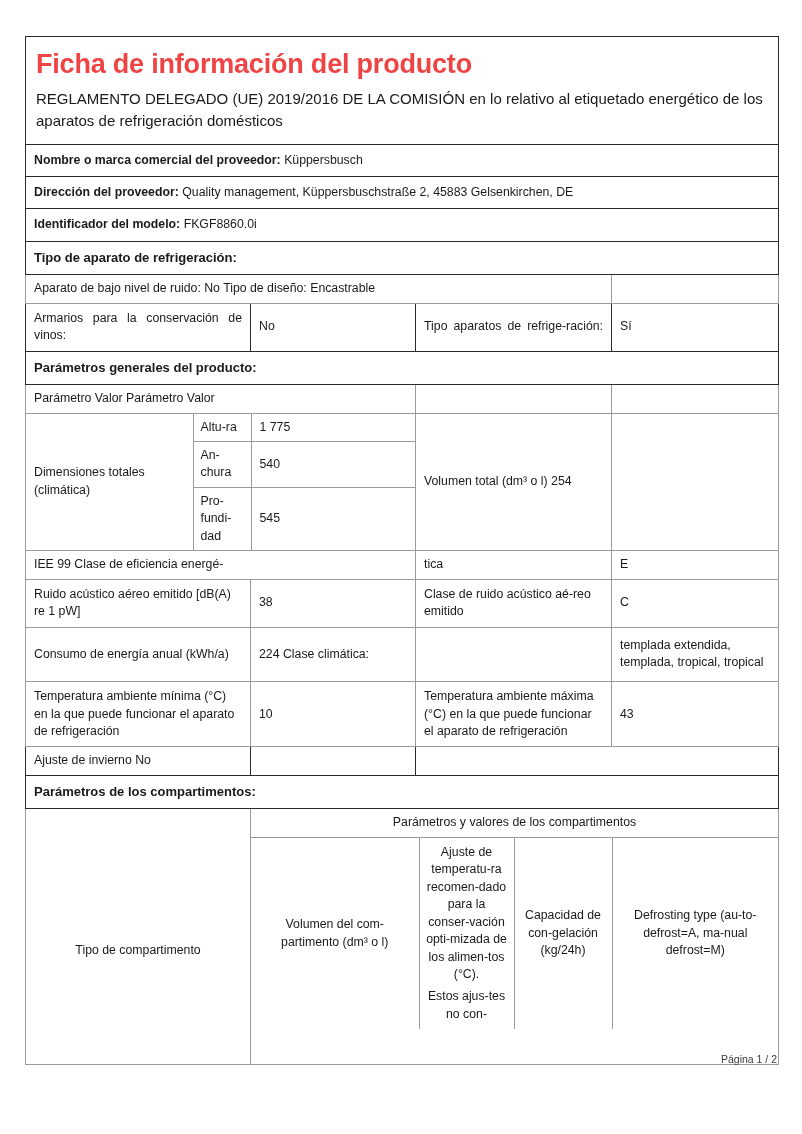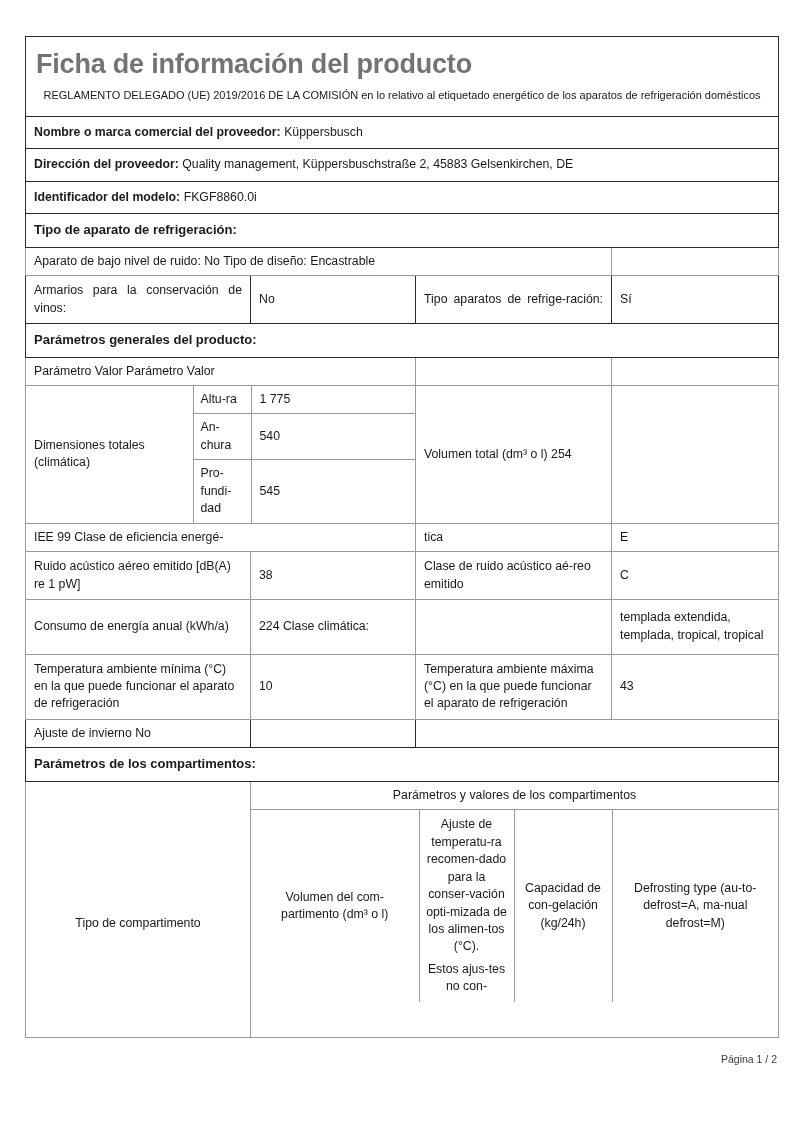--- a/index.html
+++ b/index.html
@@ -45,24 +45,23 @@
 
   .title-cell { border: 1px solid #9a9a9a; padding: 0 !important; }
   .doc-title {
     font-size: 27px;
     font-weight: bold;
     letter-spacing: -0.2px;
     line-height: 1;
     padding: 14px 10px 10px 10px;
   }
   .doc-sub {
-    font-size: 11px;
+    font-size: 15px;
     line-height: 1.45;
     padding: 0 10px 12px 10px;
-    text-align: center;
   }
 
   .b { font-weight: bold; }
   .just { text-align: justify; text-align-last: justify; }
   .center { text-align: center; }
   .top { vertical-align: top; }
   .nowrap-ov { white-space: nowrap; }
   .ov { overflow: visible; }
 
   td.sect { font-weight: bold; font-size: 13px; }
@@ -109,21 +108,21 @@
     <colgroup>
       <col style="width:225px">
       <col style="width:165px">
       <col style="width:196px">
       <col style="width:167px">
     </colgroup>
 
     <tbody>
         <tr class="thick">
       <td colspan="4" class="title-cell dark">
-        <div class="doc-title" style="color:#737373">Ficha de información del producto</div>
+        <div class="doc-title" style="color:#ef4444">Ficha de información del producto</div>
         <div class="doc-sub">REGLAMENTO DELEGADO (UE) 2019/2016 DE LA COMISIÓN en lo relativo al etiquetado energético de los aparatos de refrigeración domésticos</div>
       </td>
     </tr>
 
     <tr class="thick">
       <td colspan="4" class="dark" style="padding:7px 8px">
         <span class="b">Nombre o marca comercial del proveedor:</span>
         <span>Küppersbusch</span>
       </td>
     </tr>

